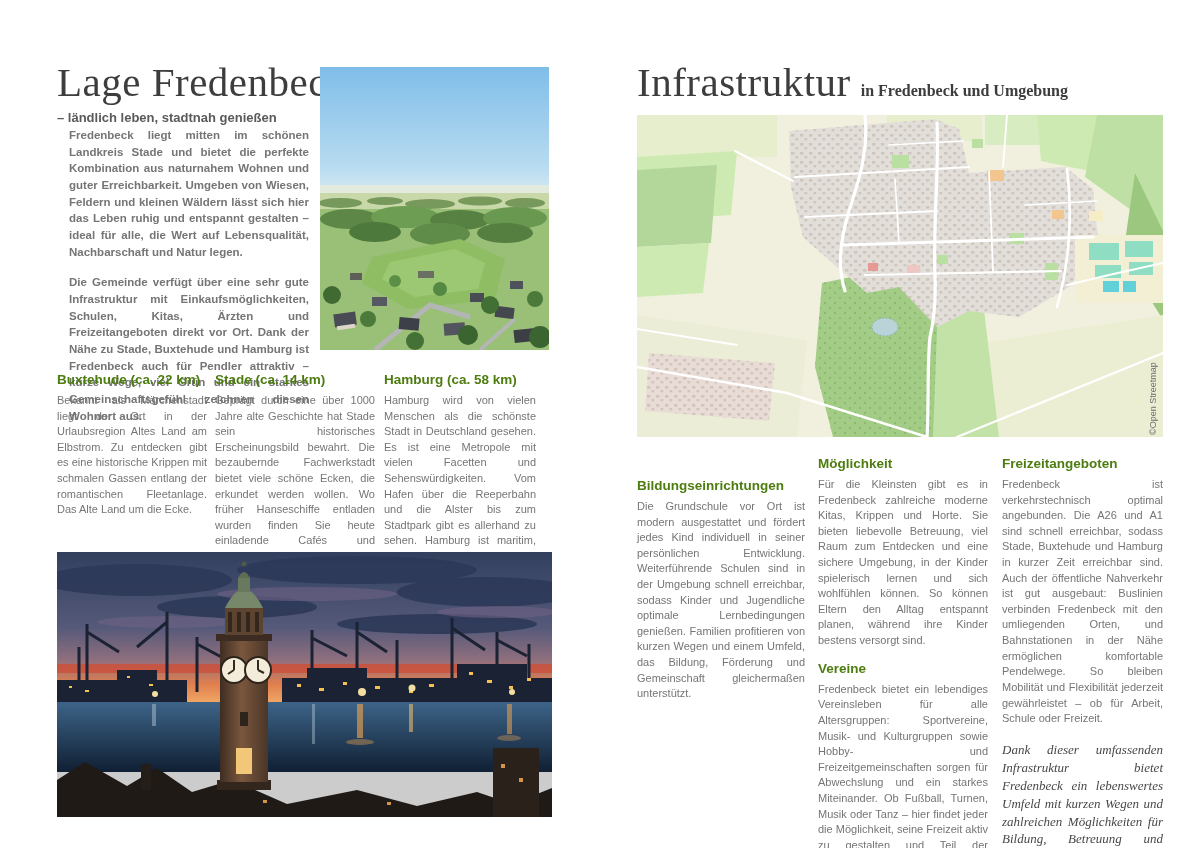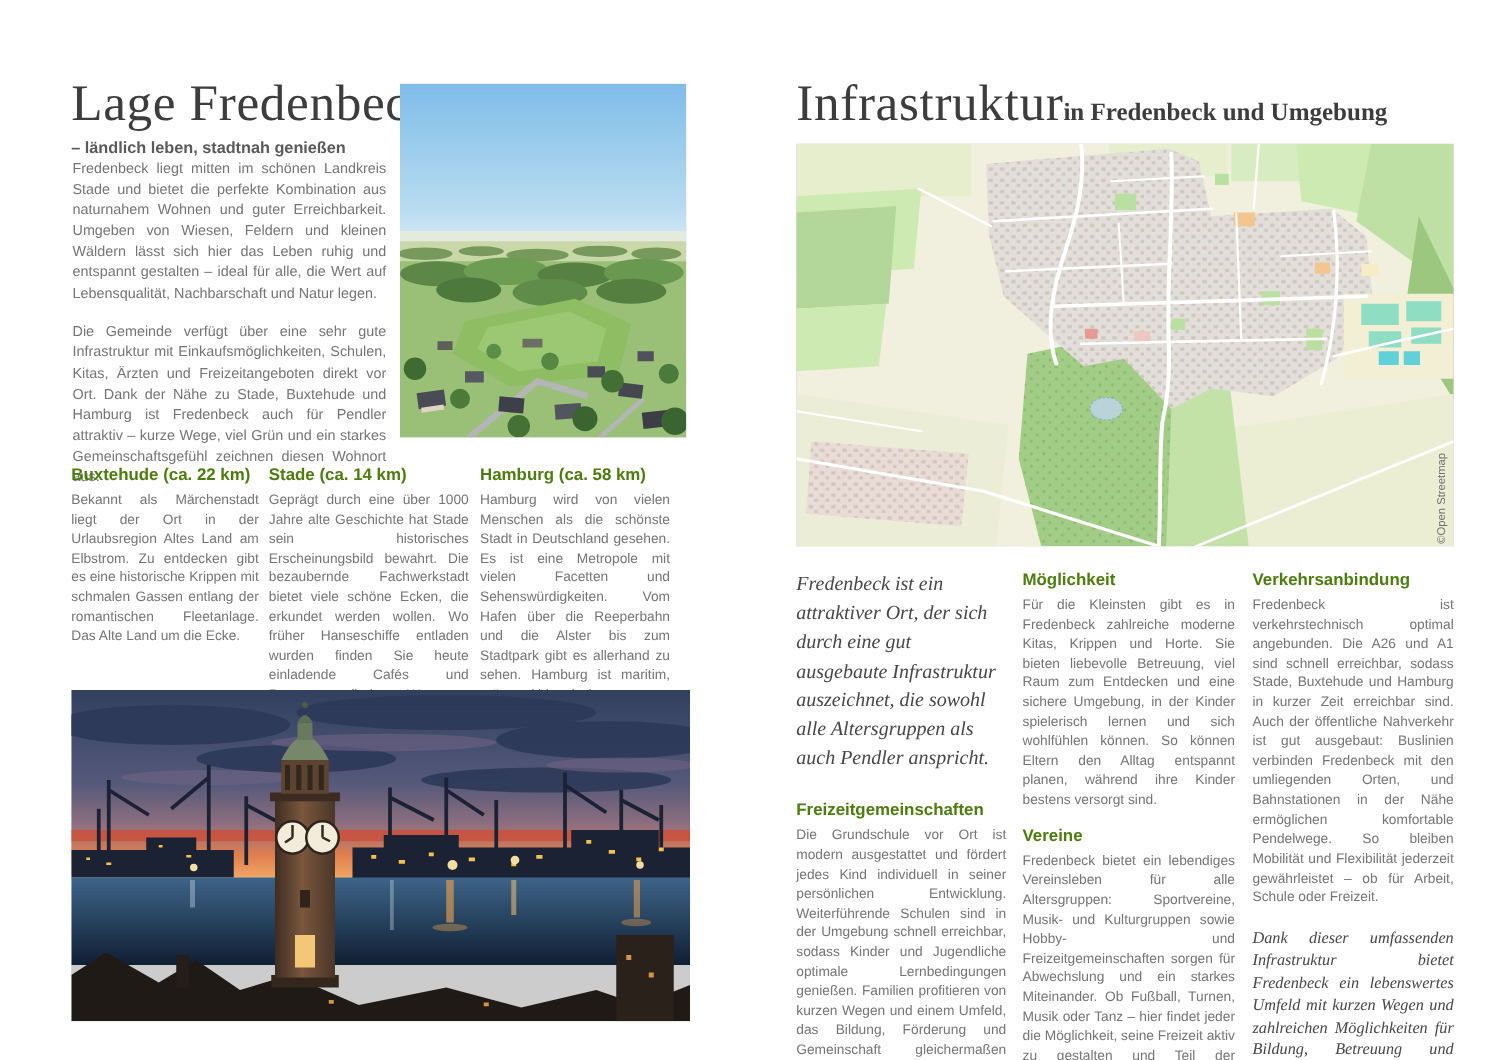--- a/index.html
+++ b/index.html
@@ -2,26 +2,26 @@
 <html><head>
 <meta charset="utf-8">
 <style>
   html,body{margin:0;padding:0;background:#ffffff;}
   body{width:1200px;height:848px;position:relative;overflow:hidden;
        font-family:"Liberation Sans", sans-serif;color:#717171;}
   .abs{position:absolute;}
   
   .page-title{font-family:"Liberation Serif", serif;font-size:41px;font-weight:400;
               color:#3d3d3d;letter-spacing:.5px;line-height:1;margin-top:28px;}
-  .page-title-suffix{font-family:"Liberation Serif", serif;font-size:20px;font-weight:700;
-              color:#3d3d3d;}
+  .page-title-suffix{font-family:"Liberation Serif", serif;font-size:16px;font-weight:700;
+              color:#3d3d3d;margin-left:10px;}
   .subtitle{font-size:13px;font-weight:700;color:#5a5a5a;margin-top:8px;}
   .body-text{font-size:11.5px;line-height:1.45;text-align:justify;color:#757575;
              hyphens:auto;-webkit-hyphens:auto;}
-  .body-text p{margin:0 0 14px 1px;}
+  .body-text p{margin:0 0 14px 12px;font-weight:bold;}
   .col-heading{font-size:13.5px;font-weight:700;color:#4d7c0f;margin:0 0 6px 0;}
   .col-body{font-size:11px;line-height:1.42;text-align:justify;color:#757575;
             hyphens:auto;-webkit-hyphens:auto;margin:0;}
   .italic-lead{font-family:"Liberation Serif", serif;font-style:italic;font-size:16px;
                line-height:1.45;color:#474747;margin:0;}
   .italic-small{font-family:"Liberation Serif", serif;font-style:italic;font-size:13px;
                line-height:1.38;color:#474747;margin:0;text-align:justify;}
   .photo{overflow:hidden;background:#ccc;}
   .photo svg{display:block;}
   .section-gap{height:16px;}
@@ -339,33 +339,32 @@
         <path d="M430,170 L472,160 L526,148" stroke-width="2"></path>
         <path d="M98,36 L156,66" stroke-width="2"></path>
         <path d="M370,0 L366,52" stroke-width="1.8"></path>
       </g>
 
       <text transform="translate(519,320) rotate(-90)" font-size="9" fill="#6d6d6d" font-family="Liberation Sans, sans-serif">©Open Streetmap</text>
     </svg>
   </div>
 
   <div class="abs" style="left:37px;top:456px;width:168px;">
-    <p class="italic-lead">Fredenbeck ist ein attraktiver Ort, der sich durch eine gut ausgebaute Infrastruktur auszeichnet, die sowohl alle Altersgruppen als auch Pendler anspricht.</p>
     <div class="section-gap" style="height:22px;"></div>
-    <h3 class="col-heading">Freizeitgemeinschaften</h3>
+    <h3 class="col-heading">Bildungseinrichtungen</h3>
     <p class="col-body">Die Grundschule vor Ort ist modern ausgestattet und fördert jedes Kind individuell in seiner persönlichen Entwicklung. Weiterführende Schulen sind in der Umgebung schnell erreichbar, sodass Kinder und Jugendliche optimale Lernbedingungen genießen. Familien profitieren von kurzen Wegen und einem Umfeld, das Bildung, Förderung und Gemeinschaft gleichermaßen unterstützt.</p>
   </div>
 
   <div class="abs" style="left:218px;top:456px;width:170px;">
     <h3 class="col-heading">Möglichkeit</h3>
     <p class="col-body">Für die Kleinsten gibt es in Fredenbeck zahlreiche moderne Kitas, Krippen und Horte. Sie bieten liebevolle Betreuung, viel Raum zum Entdecken und eine sichere Umgebung, in der Kinder spielerisch lernen und sich wohlfühlen können. So können Eltern den Alltag entspannt planen, während ihre Kinder bestens versorgt sind.</p>
     <div class="section-gap" style="height:12px;"></div>
     <h3 class="col-heading">Vereine</h3>
     <p class="col-body">Fredenbeck bietet ein lebendiges Vereinsleben für alle Altersgruppen: Sportvereine, Musik- und Kulturgruppen sowie Hobby- und Freizeitgemeinschaften sorgen für Abwechslung und ein starkes Miteinander. Ob Fußball, Turnen, Musik oder Tanz – hier findet jeder die Möglichkeit, seine Freizeit aktiv zu gestalten und Teil der Gemeinschaft zu sein.</p>
   </div>
 
   <div class="abs" style="left:402px;top:456px;width:161px;">
-    <h3 class="col-heading">Verkehrsanbindung</h3>
+    <h3 class="col-heading">Freizeitangeboten</h3>
     <p class="col-body">Fredenbeck ist verkehrstechnisch optimal angebunden. Die A26 und A1 sind schnell erreichbar, sodass Stade, Buxtehude und Hamburg in kurzer Zeit erreichbar sind. Auch der öffentliche Nahverkehr ist gut ausgebaut: Buslinien verbinden Fredenbeck mit den umliegenden Orten, und Bahnstationen in der Nähe ermöglichen komfortable Pendelwege. So bleiben Mobilität und Flexibilität jederzeit gewährleistet – ob für Arbeit, Schule oder Freizeit.</p>
     <div class="section-gap" style="height:14px;"></div>
     <p class="italic-small">Dank dieser umfassenden Infrastruktur bietet Fredenbeck ein lebenswertes Umfeld mit kurzen Wegen und zahlreichen Möglichkeiten für Bildung, Betreuung und Freizeitgestaltung.</p>
   </div>
 </div>
 
 </body></html>

